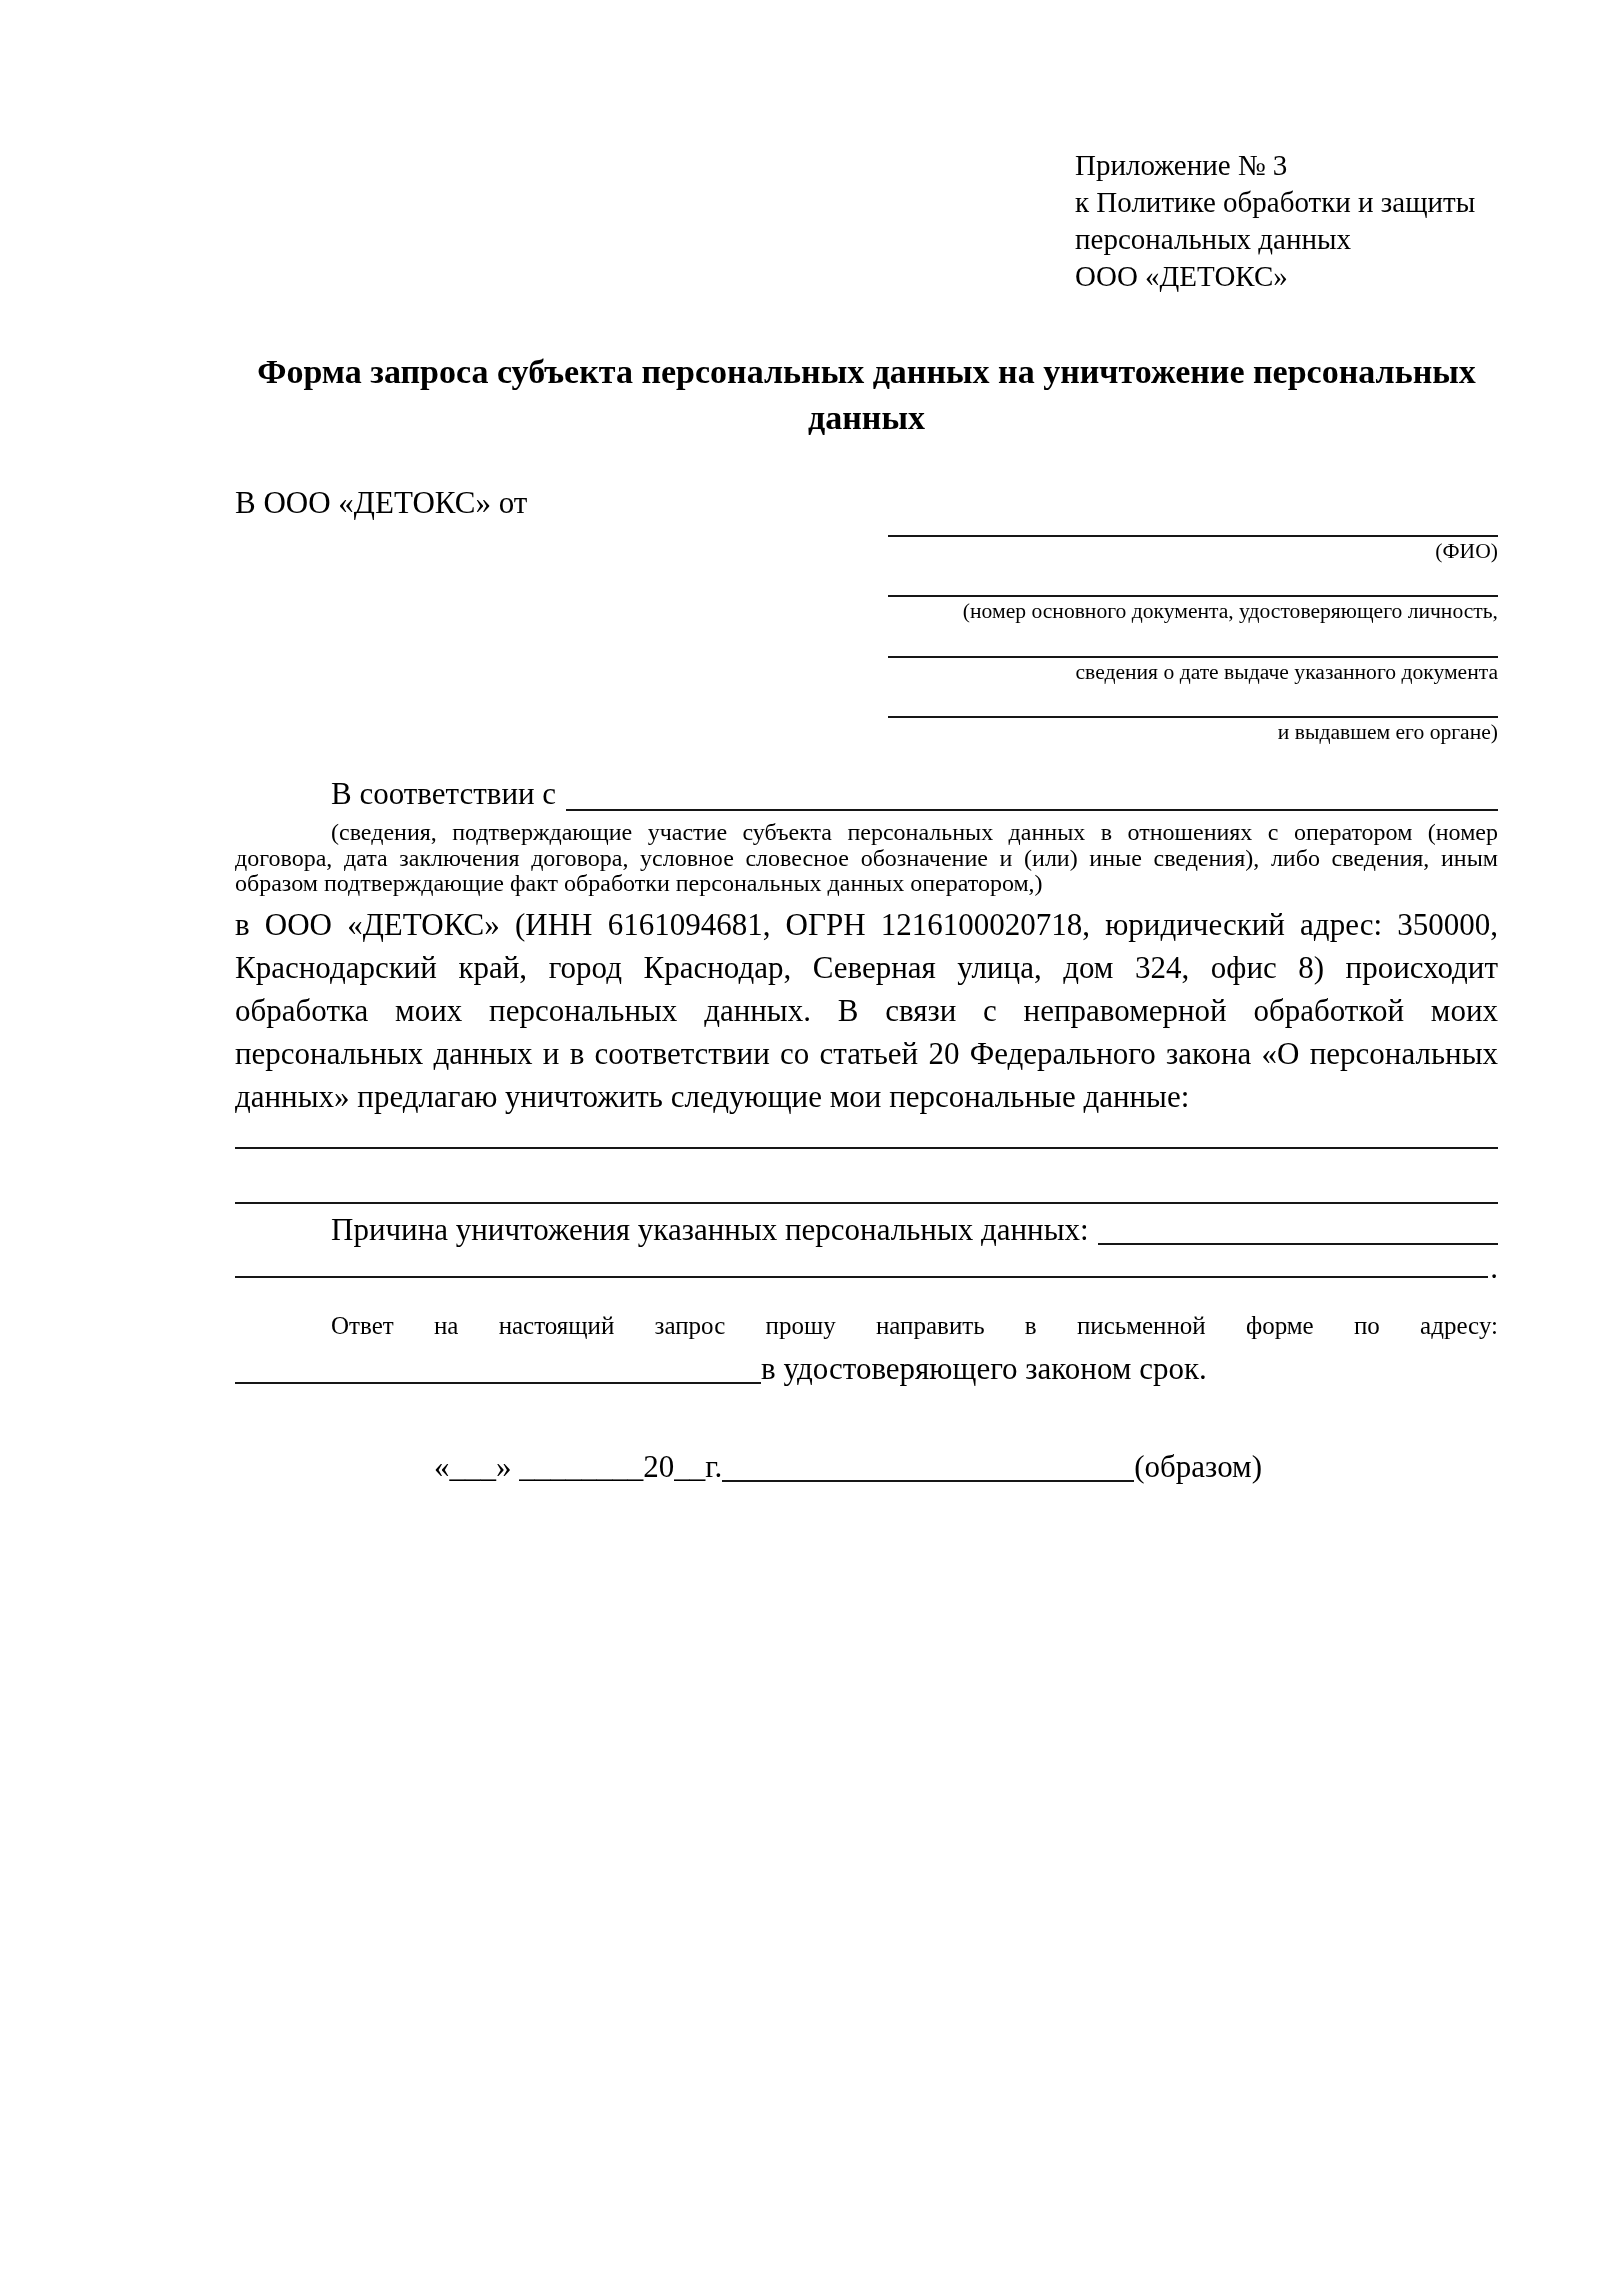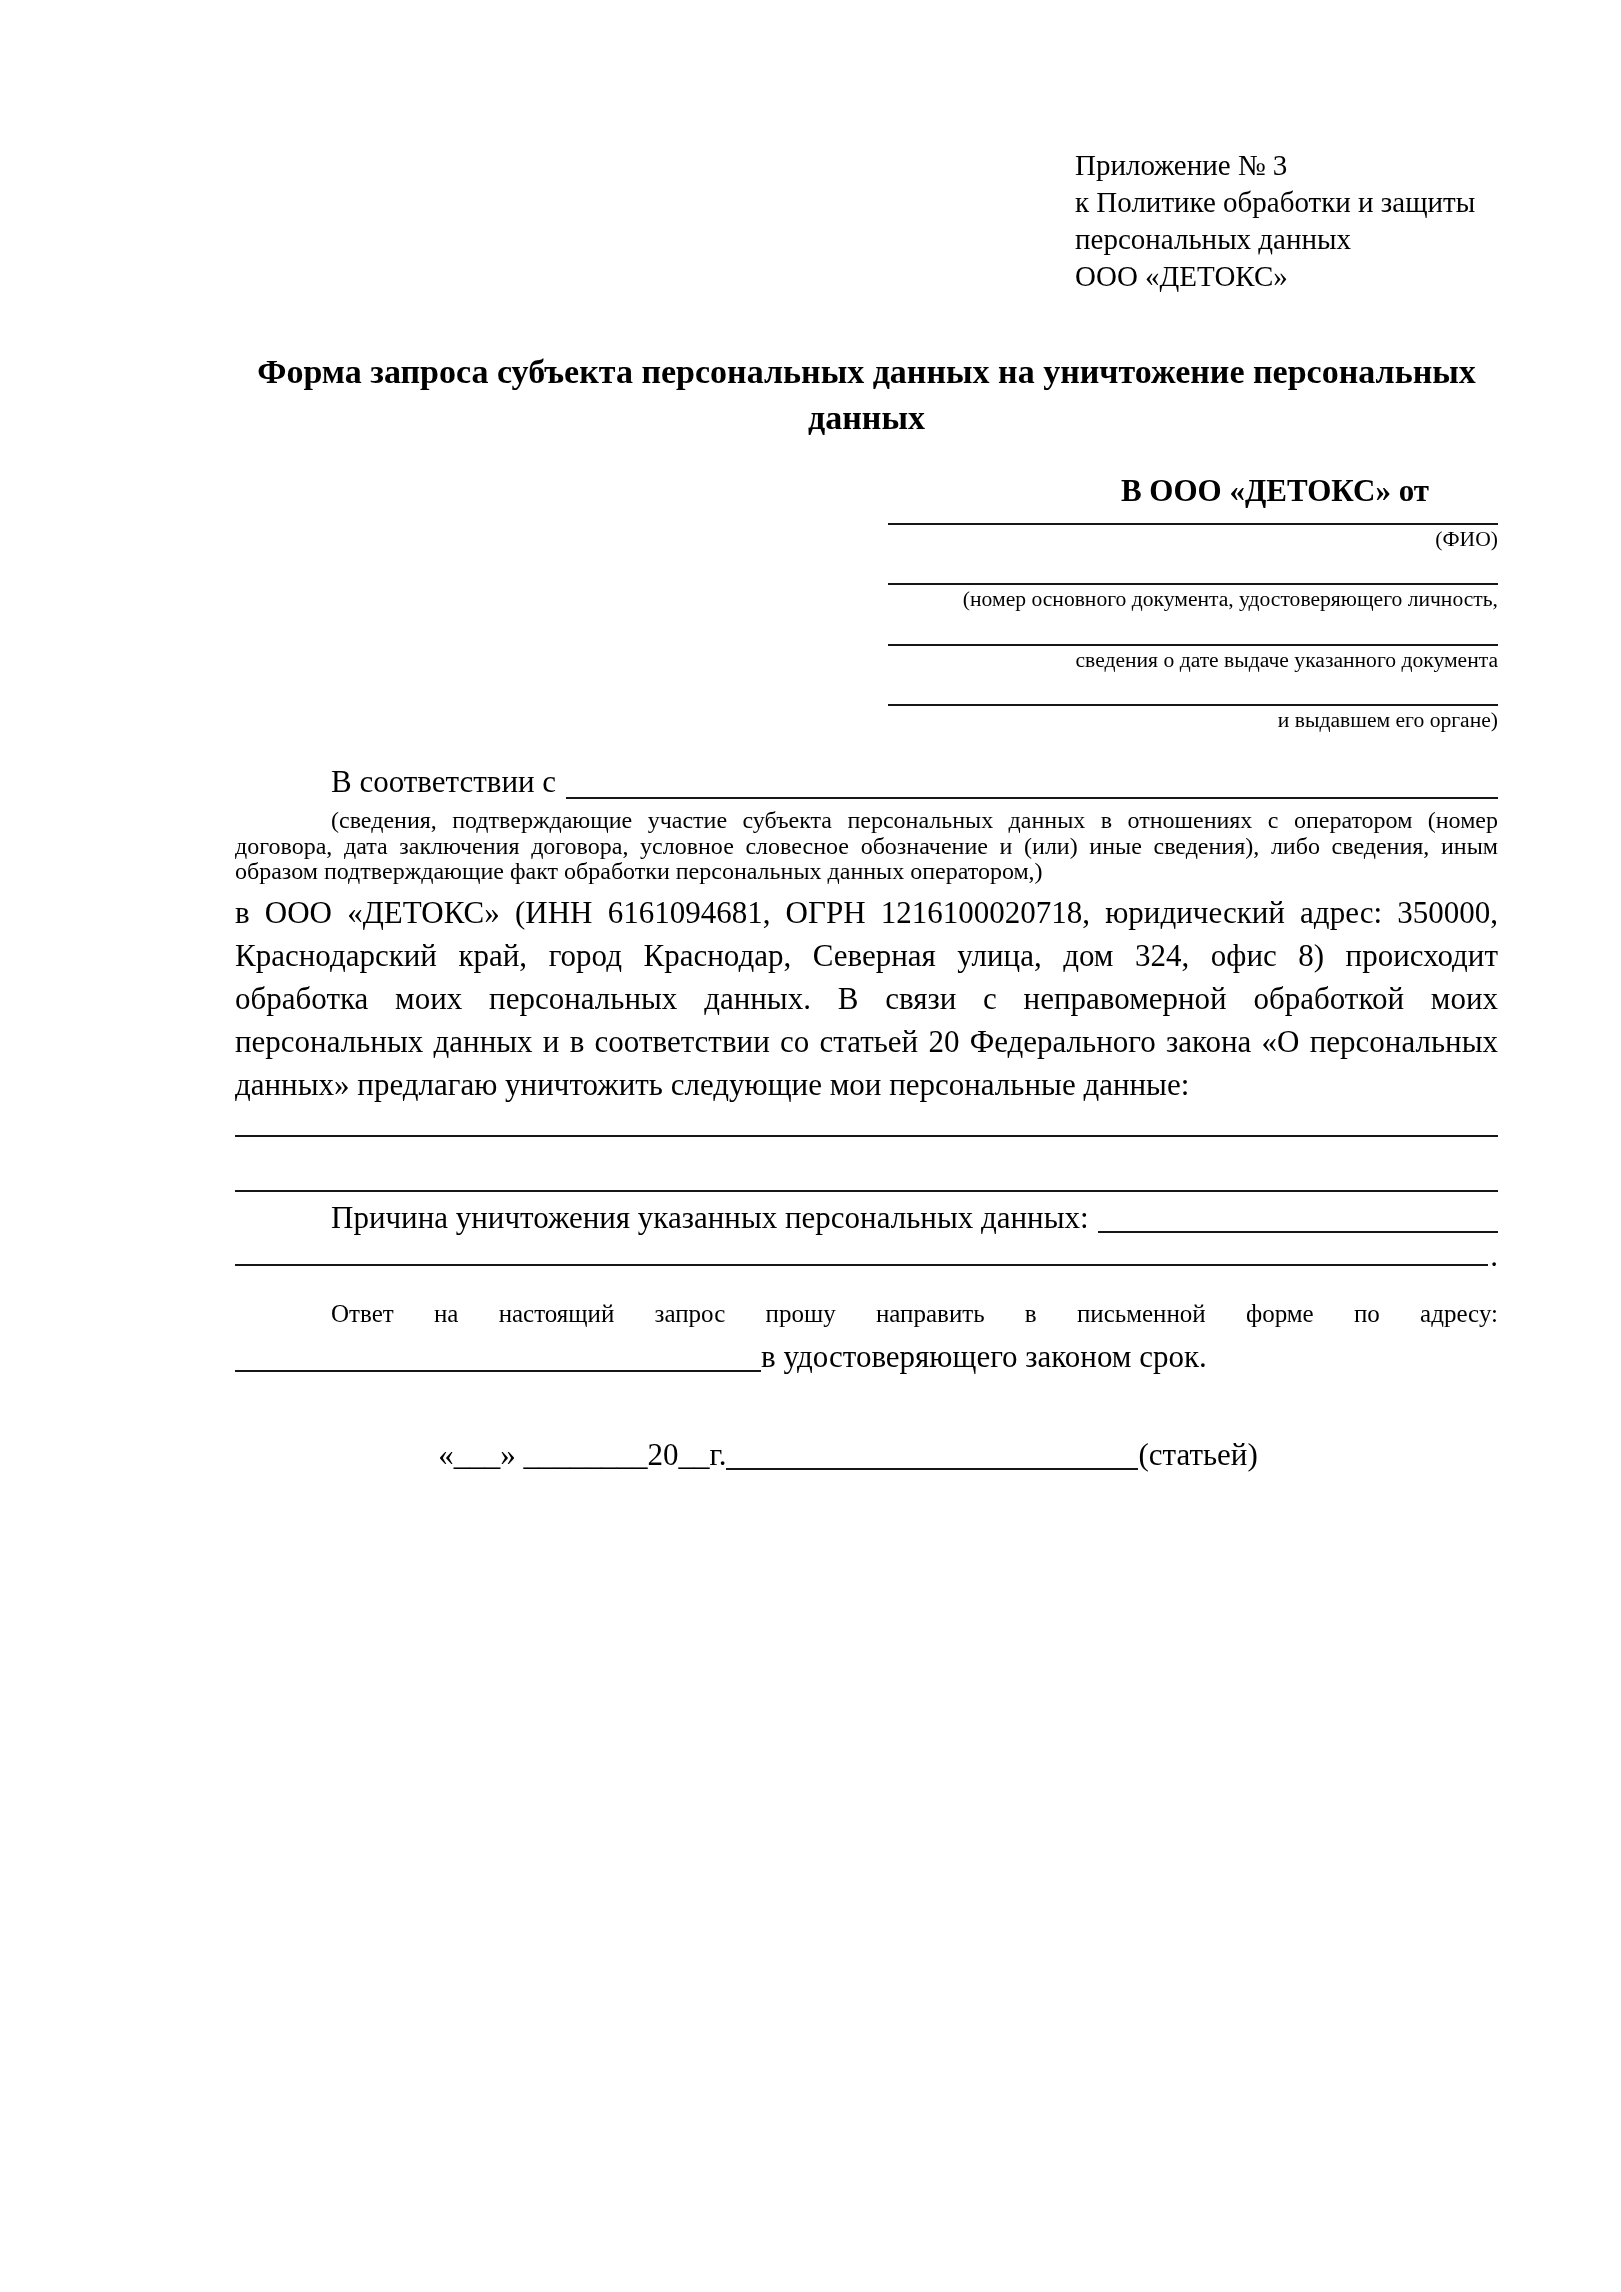--- a/index.html
+++ b/index.html
@@ -23,26 +23,25 @@
   }
   .title{
     margin:54px auto 0 auto;
     max-width:1245px;
     text-align:center;
     font-weight:bold;
     font-size:34px;
     line-height:46px;
   }
   .addressee{
-    margin-top:29px;
-    text-align:right;
+    margin-top:41px;
+    text-align:left;
     padding-right:69px;
     font-size:31px;
     line-height:41px;
-    font-weight:bold;
   }
   .fio-block{
     width:610px;
     margin-left:auto;
   }
   .u-row .u-line{
     height:11.8px;
     border-bottom:2.9px solid #161616;
   }
   .u-row .u-cap{
@@ -200,18 +199,18 @@
 
   <div class="address-row">
     <span class="addr-line"></span>
     <span>в удостоверяющего законом срок.</span>
   </div>
 
   <div class="date-sign-row">
     <div class="date-part">«___» ________20__г.</div>
     <div class="sign-part">
       <span class="sign-line"></span>
-      <span>(статьей)</span>
+      <span>(образом)</span>
     </div>
   </div>
 
 </div>
 
 
 </body></html>

